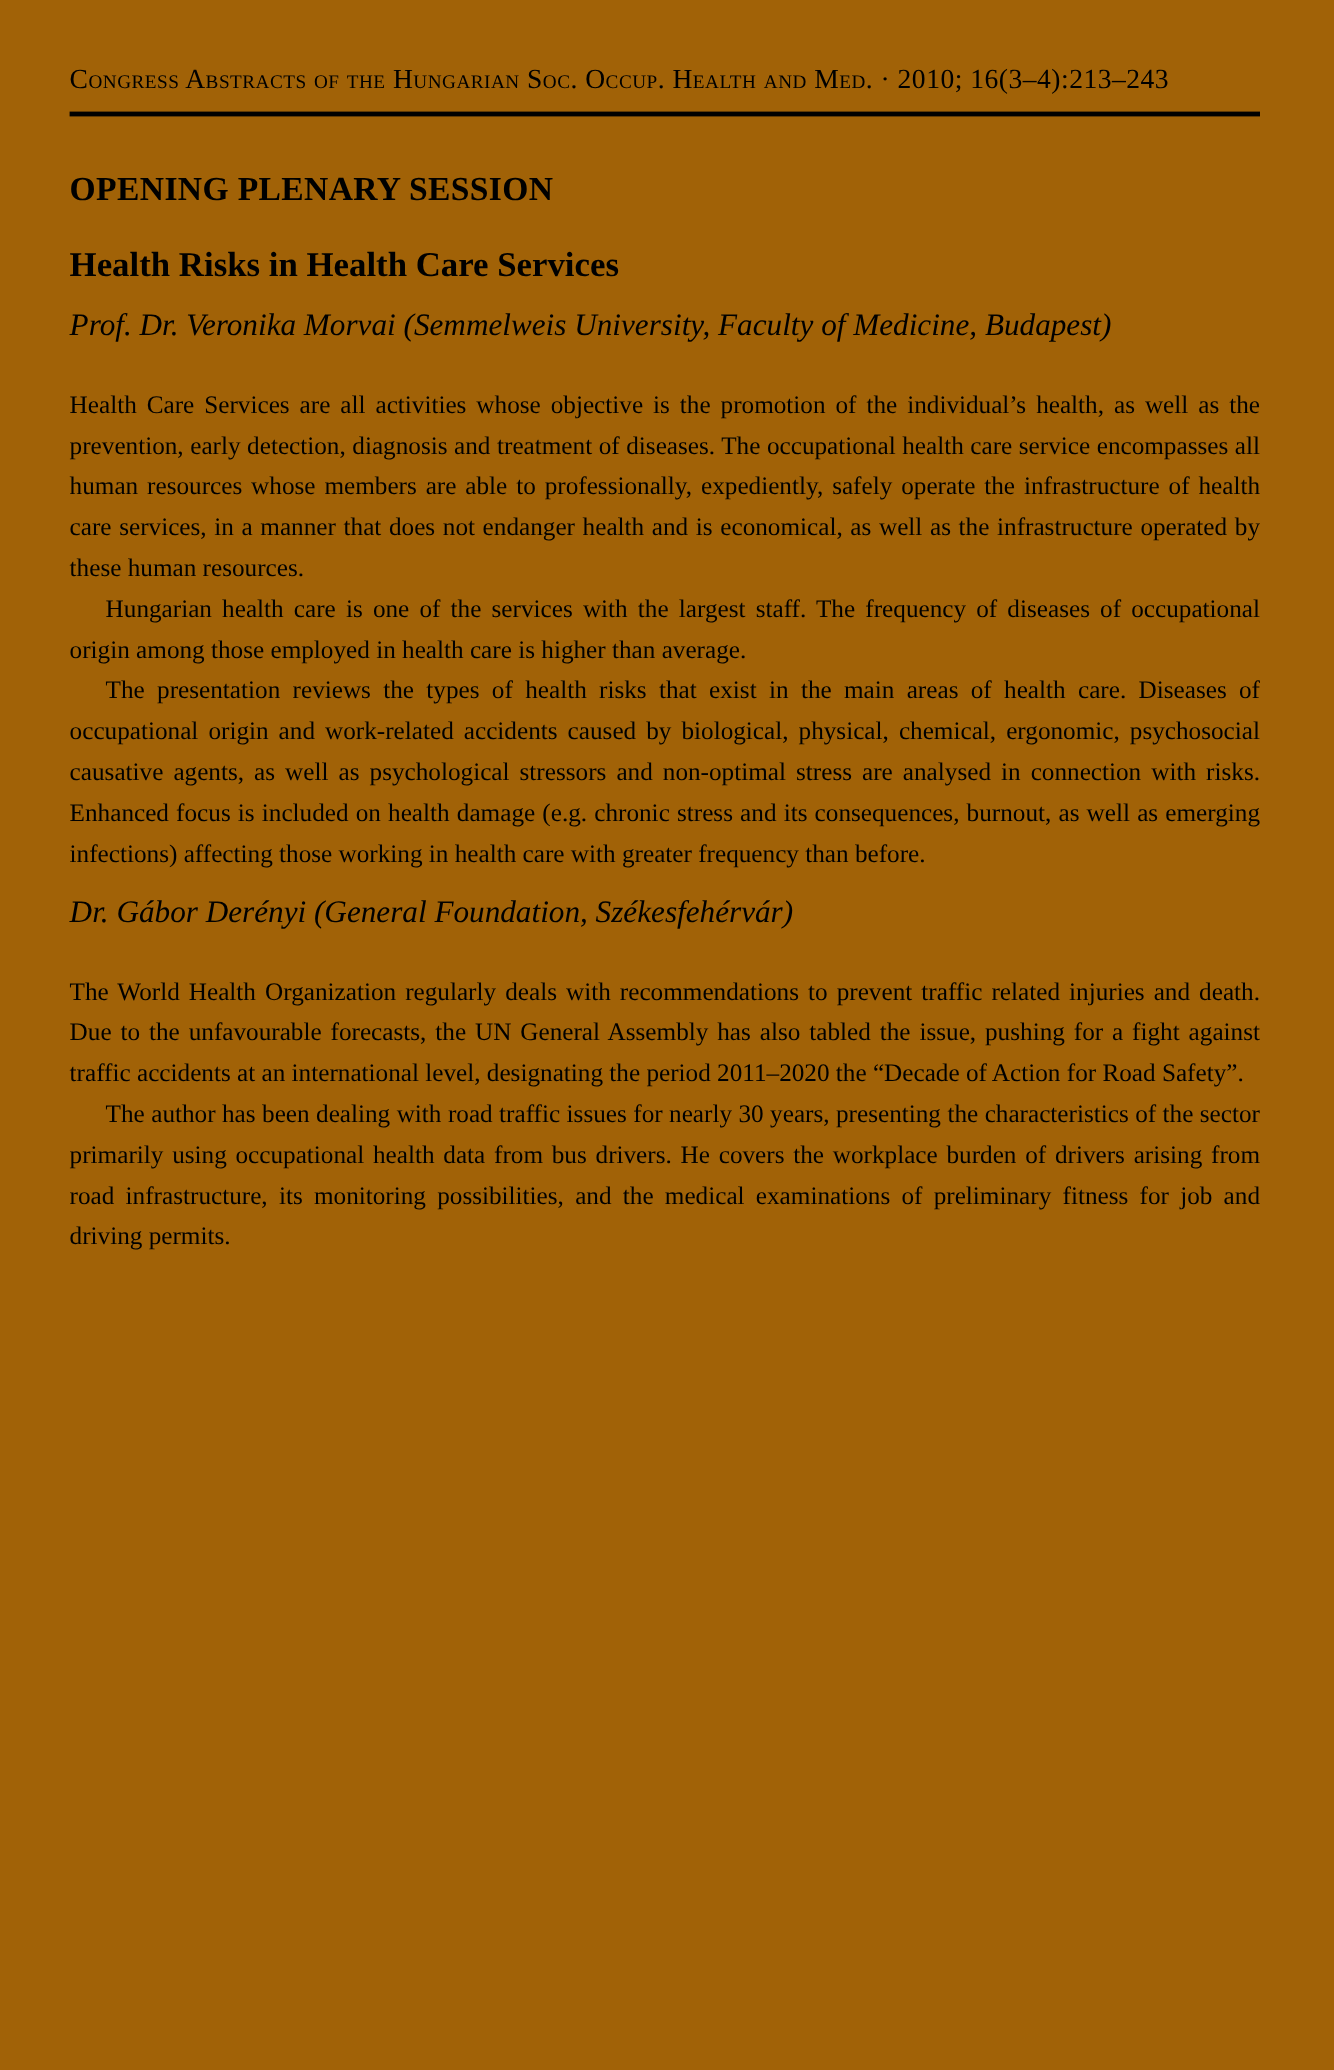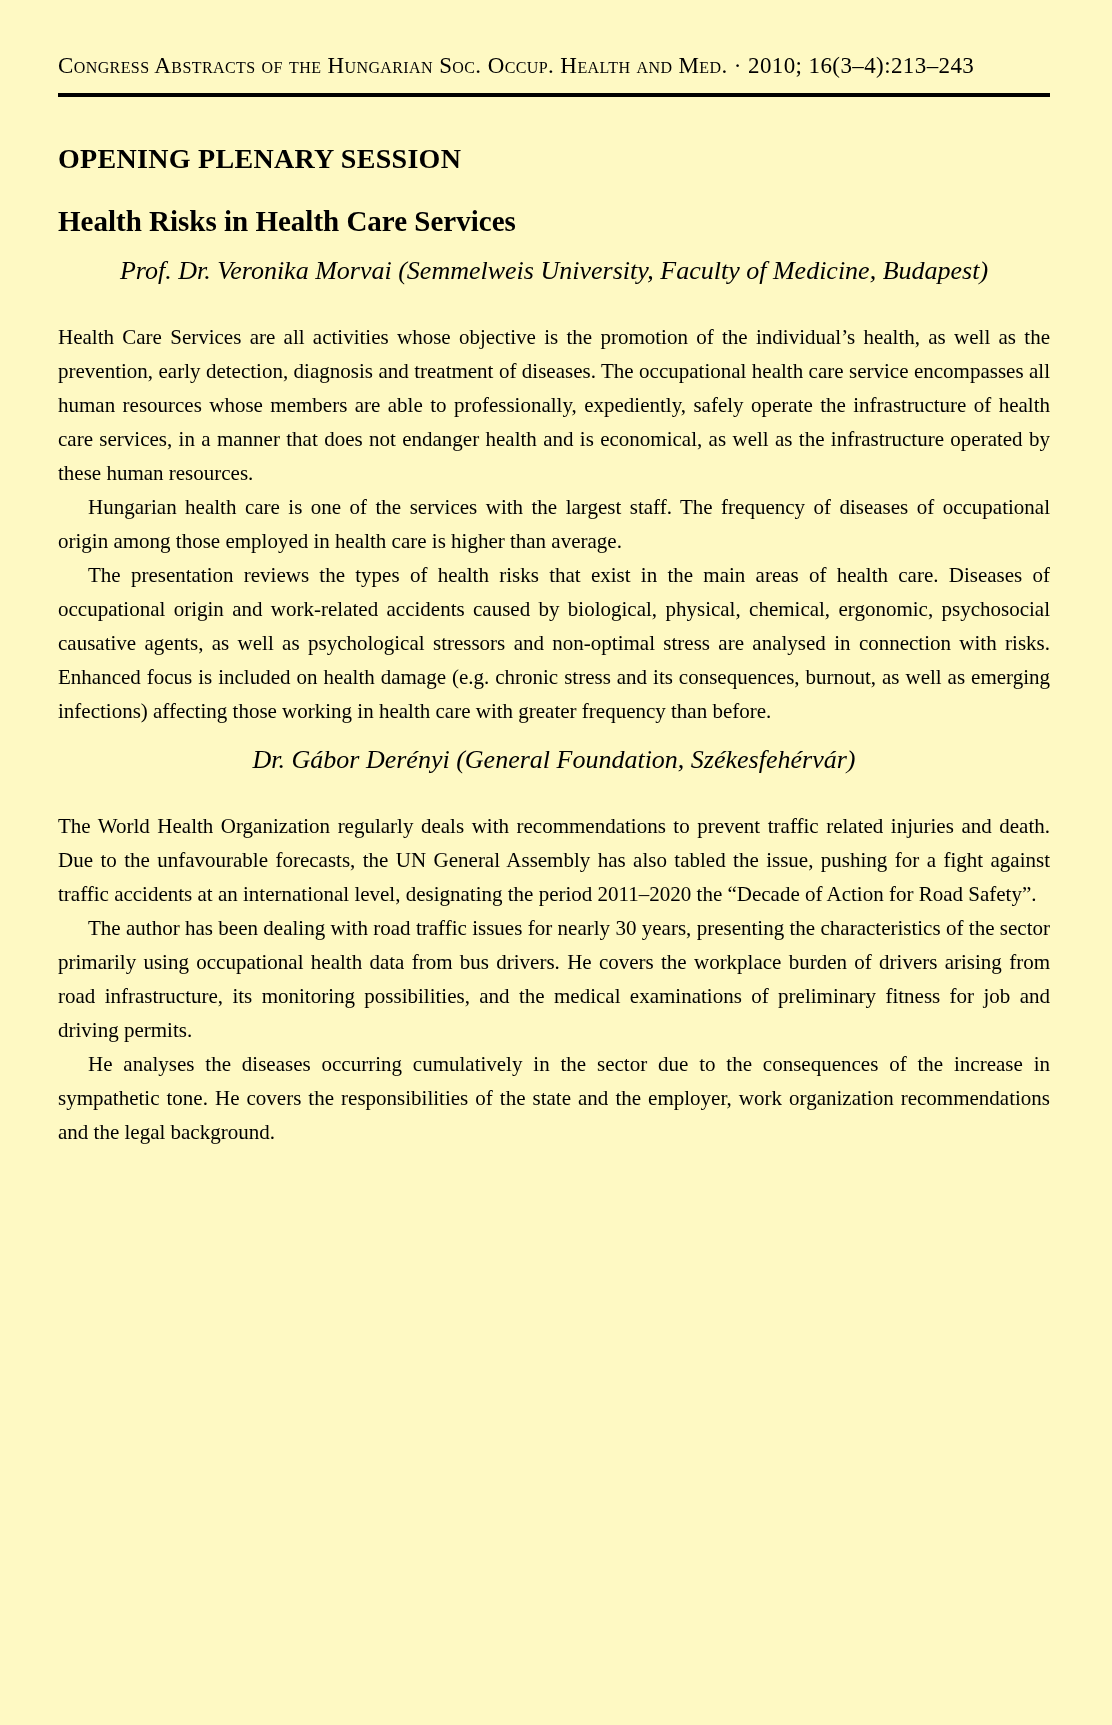--- a/index.html
+++ b/index.html
@@ -5,21 +5,21 @@
   html, body {
     margin: 0;
     padding: 0;
     background: #ffffff;
   }
   .page {
     position: relative;
     width: 1112px;
     height: 1725px;
     box-sizing: border-box;
-    background: #fef9c3;
+    background: #a16207;
     color: #000000;
     font-family: "Liberation Serif", "DejaVu Serif", serif;
     padding: 52px 62px 0 58px;
     overflow: hidden;
   }
   .running-header {
     font-variant: small-caps;
     font-size: 23px;
     line-height: 28px;
     letter-spacing: 0.4px;
@@ -45,21 +45,20 @@
     margin: 27px 0 0 0;
   }
   .abstract.second .abstract-title {
     margin-top: 84px;
   }
   .abstract-authors {
     font-style: italic;
     font-size: 26px;
     line-height: 34px;
     margin: 15px 0 0 0;
-    text-align: center;
   }
   .abstract-body {
     margin-top: 32px;
     font-size: 21px;
     line-height: 34px;
     text-align: justify;
     hyphens: auto;
     -webkit-hyphens: auto;
   }
   .body-para {
@@ -92,17 +91,16 @@
       <p class="body-para">Hungarian health care is one of the services with the largest staff. The frequency of diseases of occupational origin among those employed in health care is higher than average.</p>
       <p class="body-para">The presentation reviews the types of health risks that exist in the main areas of health care. Diseases of occupational origin and work-related accidents caused by biological, physical, chemical, ergonomic, psychosocial causative agents, as well as psychological stressors and non-optimal stress are analysed in connection with risks. Enhanced focus is included on health damage (e.g. chronic stress and its consequences, burnout, as well as emerging infections) affecting those working in health care with greater frequency than before.</p>
     </div>
   </section>
 
   <section class="abstract second">
     <p class="abstract-authors">Dr. Gábor Derényi (General Foundation, Székesfehérvár)</p>
     <div class="abstract-body">
       <p class="body-para first">The World Health Organization regularly deals with recommendations to prevent traffic related injuries and death. Due to the unfavourable forecasts, the UN General Assembly has also tabled the issue, pushing for a fight against traffic accidents at an international level, designating the period 2011–2020 the “Decade of Action for Road Safety”.</p>
       <p class="body-para">The author has been dealing with road traffic issues for nearly 30 years, presenting the characteristics of the sector primarily using occupational health data from bus drivers. He covers the workplace burden of drivers arising from road infrastructure, its monitoring possibilities, and the medical examinations of preliminary fitness for job and driving permits.</p>
-      <p class="body-para">He analyses the diseases occurring cumulatively in the sector due to the consequences of the increase in sympathetic tone. He covers the responsibilities of the state and the employer, work organization recommendations and the legal background.</p>
     </div>
   </section>
 
 </div>
 
 </body></html>

